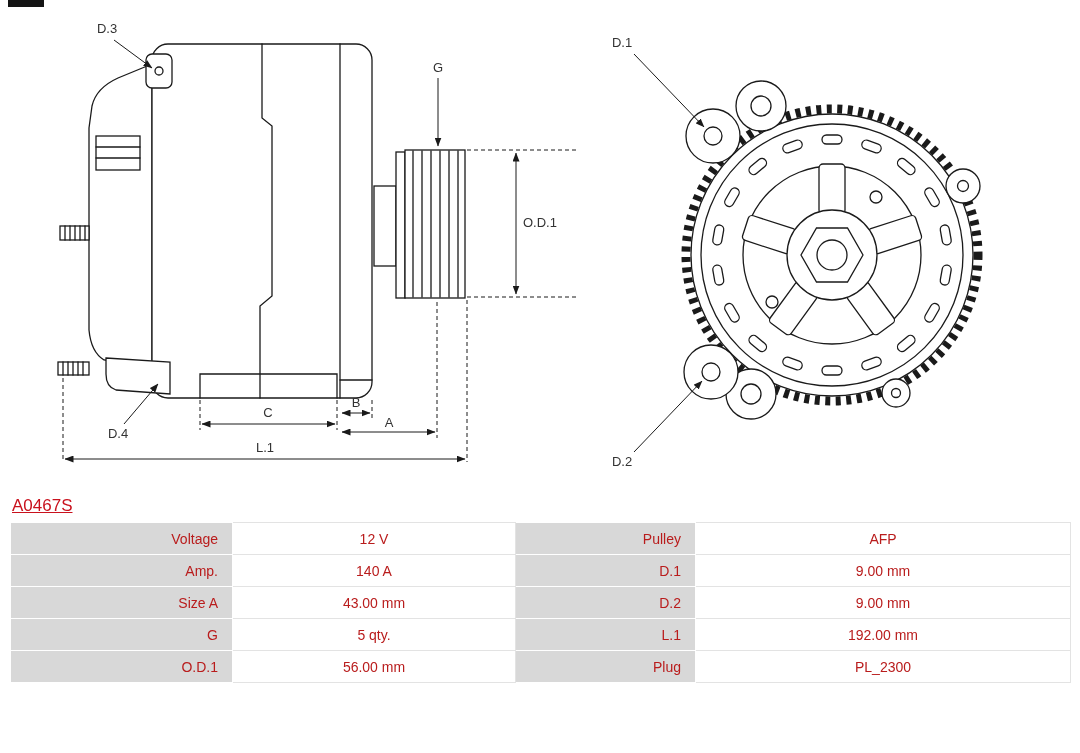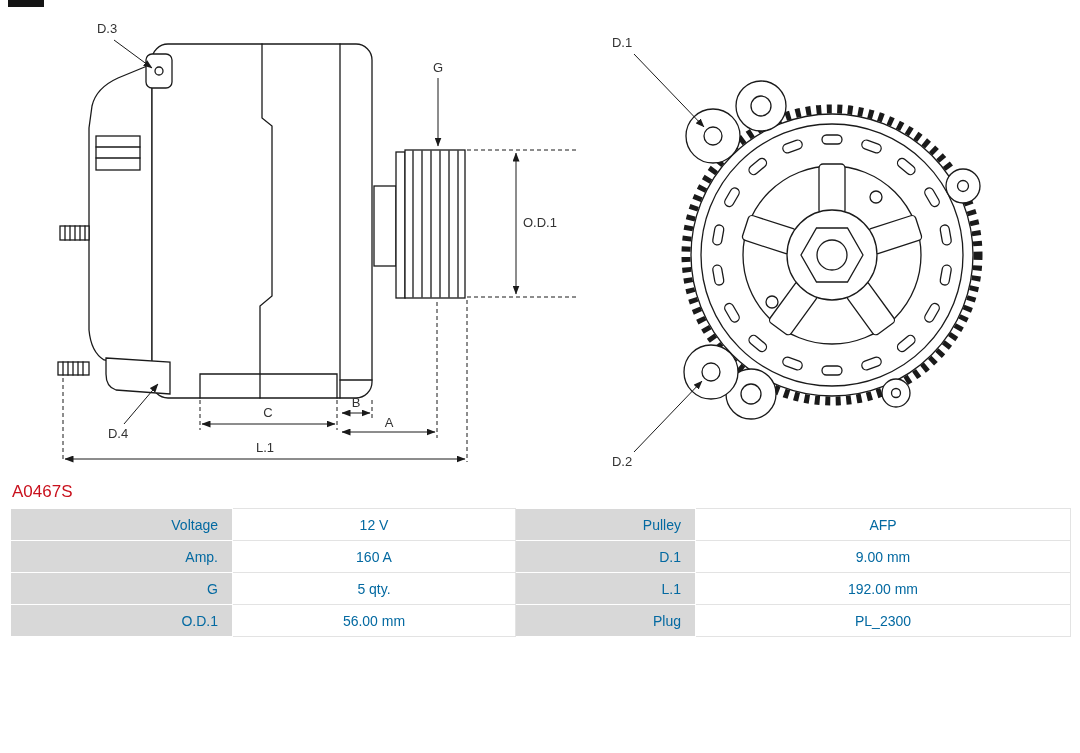--- a/index.html
+++ b/index.html
@@ -8,22 +8,22 @@
     font-family:"Liberation Sans",sans-serif;position:relative;
   }
   .corner-mark{position:absolute;left:8px;top:0;width:36px;height:7px;background:#141414;}
   svg{display:block;}
   .ln{stroke:#1a1a1a;stroke-width:1.3;fill:none;stroke-linecap:round;}
   .fw{stroke:#1a1a1a;stroke-width:1.3;fill:#ffffff;}
   .dim{stroke:#1a1a1a;stroke-width:1;fill:none;}
   .ext{stroke:#1a1a1a;stroke-width:1;fill:none;stroke-dasharray:4 3;}
   .teeth{fill:none;stroke:#1a1a1a;stroke-width:9;stroke-dasharray:5 5.5;}
   text.dl{font-family:"Liberation Sans",sans-serif;font-size:13px;fill:#333333;}
-  .part-number{margin:2px 0 6px 12px;font-size:17px;line-height:20px;color:#c9111d;}
-  table.spec{border-collapse:collapse;margin:0 10px;width:1060px;table-layout:fixed;font-size:14px;color:#0369a1;}
+  .part-number{margin:16px 0 6px 12px;font-size:17px;line-height:20px;color:#c9111d;text-decoration:underline;}
+  table.spec{border-collapse:collapse;margin:0 10px;width:1060px;table-layout:fixed;font-size:14px;color:#b91c1c;}
   table.spec td{padding:7px 14px;height:17px;overflow:hidden;white-space:nowrap;}
   td.lbl{background:#d8d8d8;text-align:right;border:1px solid #ffffff;}
   td.val{background:#ffffff;text-align:center;border:1px solid #e3e3e3;}
 </style>
 </head>
 <body>
 
 <div class="page">
 
   <div class="corner-mark"></div>
@@ -212,22 +212,28 @@
     </colgroup>
     <tbody>
       <tr>
         <td class="lbl">Voltage</td>
         <td class="val">12 V</td>
         <td class="lbl">Pulley</td>
         <td class="val">AFP</td>
       </tr>
       <tr>
         <td class="lbl">Amp.</td>
-        <td class="val">160 A</td>
+        <td class="val">140 A</td>
         <td class="lbl">D.1</td>
+        <td class="val">9.00 mm</td>
+      </tr>
+      <tr>
+        <td class="lbl">Size A</td>
+        <td class="val">43.00 mm</td>
+        <td class="lbl">D.2</td>
         <td class="val">9.00 mm</td>
       </tr>
       <tr>
         <td class="lbl">G</td>
         <td class="val">5 qty.</td>
         <td class="lbl">L.1</td>
         <td class="val">192.00 mm</td>
       </tr>
       <tr>
         <td class="lbl">O.D.1</td>

